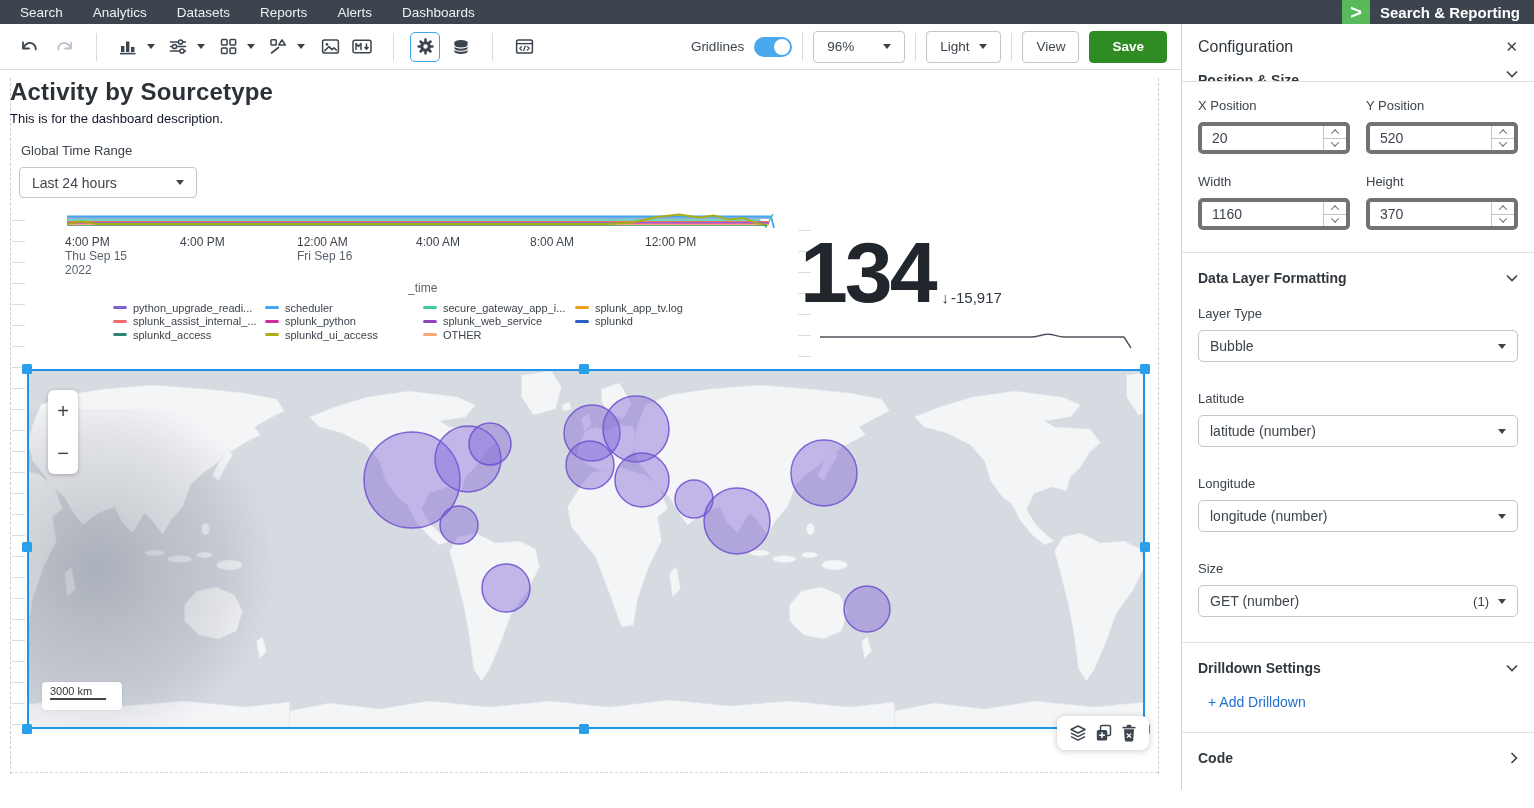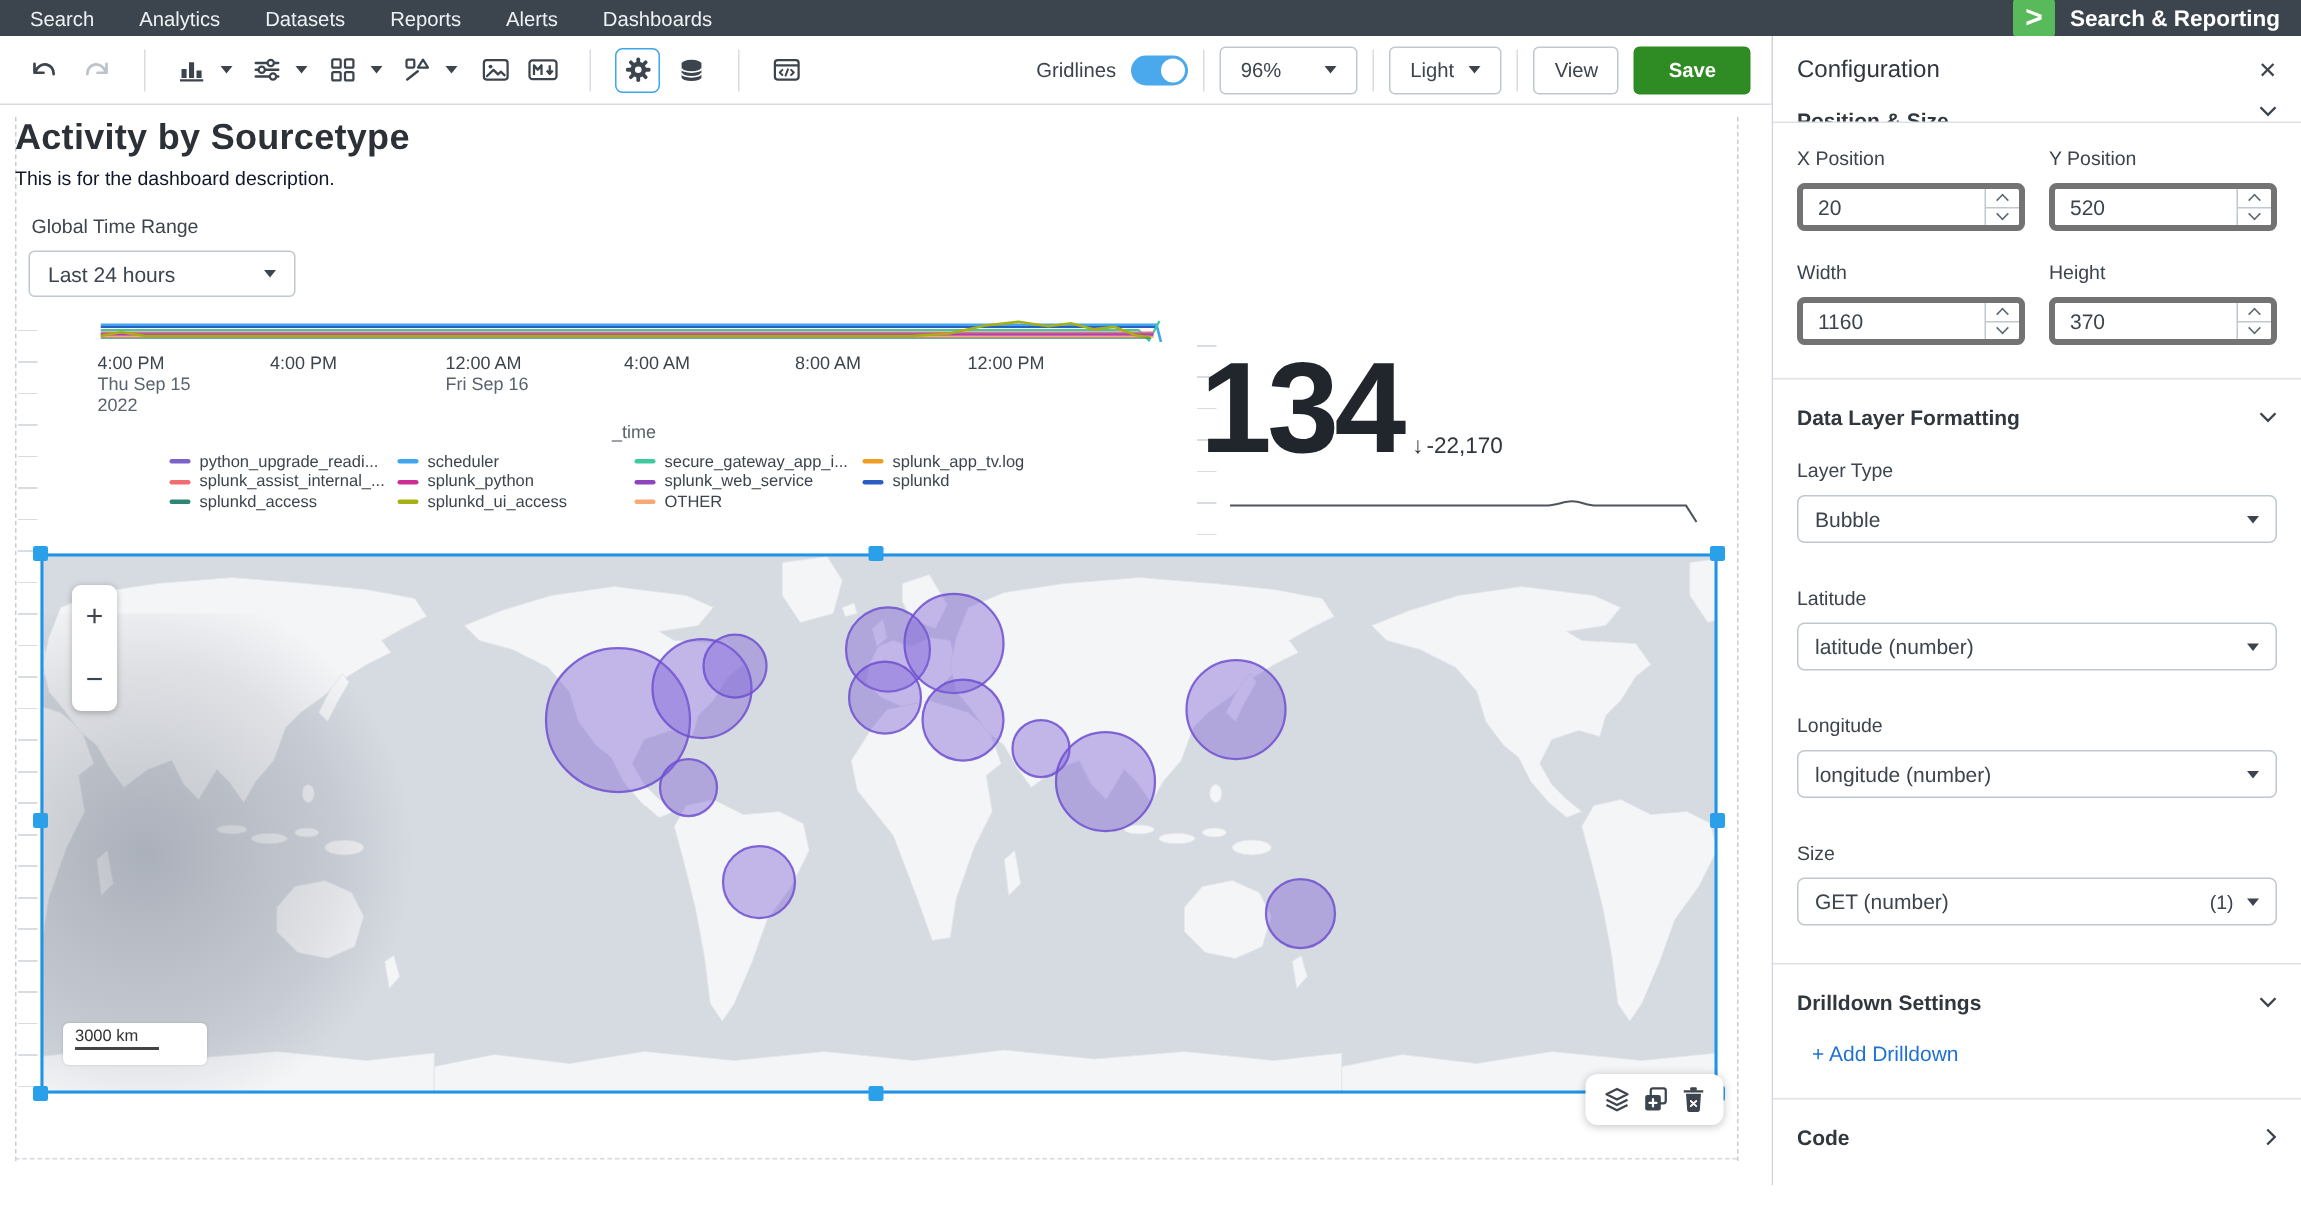--- a/index.html
+++ b/index.html
@@ -76,21 +76,21 @@
 
   
   .map-widget { position:absolute; left:27px; top:299px; width:1118px; height:360px; }
   .map-viewport { position:absolute; inset:0; background:#d6dae1; overflow:hidden; }
   .map-shade { position:absolute; left:-60px; top:40px; width:320px; height:320px; pointer-events:none;
     background:radial-gradient(circle at 130px 160px, rgba(100,108,122,.38), rgba(100,108,122,.14) 52%, transparent 72%); }
   .map-zoom { position:absolute; left:21px; top:21px; width:30px; height:84px; background:#fff; border-radius:6px;
     box-shadow:0 1px 4px rgba(0,0,0,.25); display:flex; flex-direction:column; }
   .map-zoom button { flex:1; border:none; background:transparent; font-size:20px; color:#3c444d; cursor:pointer;
     font-family:inherit; }
-  .map-scale { position:absolute; left:15px; top:313px; width:96px; height:28px; background:#fff; border-radius:4px;
+  .map-scale { position:absolute; left:15px; top:313px; width:80px; height:28px; background:#fff; border-radius:4px;
     padding:3px 8px 0; font-size:11px; color:#333; box-shadow:0 0 2px rgba(0,0,0,.15); }
   .map-scale .bar { width:56px; border-bottom:2px solid #444; margin-top:1px; }
   .sel-border { position:absolute; inset:0; border:2px solid #1e93e8; pointer-events:none; }
   .handle { position:absolute; width:10px; height:10px; background:#2aa0ea; border-radius:1.5px; }
   .widget-actions { position:absolute; right:-4px; top:347px; width:92px; height:34px; background:#fff;
     border-radius:8px; box-shadow:0 1px 6px rgba(0,0,0,.22); display:flex; align-items:center; justify-content:space-around;
     padding:0 8px; }
   .widget-actions .act { border:none; background:transparent; cursor:pointer; display:flex; }
 
   
@@ -371,21 +371,21 @@
               <span>splunkd</span>
             </div>
           </div>
   </div>
 
   <div>
     <div class="single-value">
       <span class="sv-number">134</span>
       <span class="sv-trend">
         <span>↓</span>
-        <span>-22,170</span>
+        <span>-15,917</span>
       </span>
     </div>
     <svg class="sparkline" width="328" height="24" viewBox="0 0 328 24">
       <path d="M2 10 H212 C220 10 224 7.2 230 7.2 C236 7.2 240 10 246 10 H306 L313 21" stroke="#4d555e" stroke-width="1.4" fill="none"></path>
     </svg>
   </div>
 
   <div class="map-widget">
     <div class="map-viewport">
       <svg width="1118" height="360" viewBox="0 0 1118 360">

